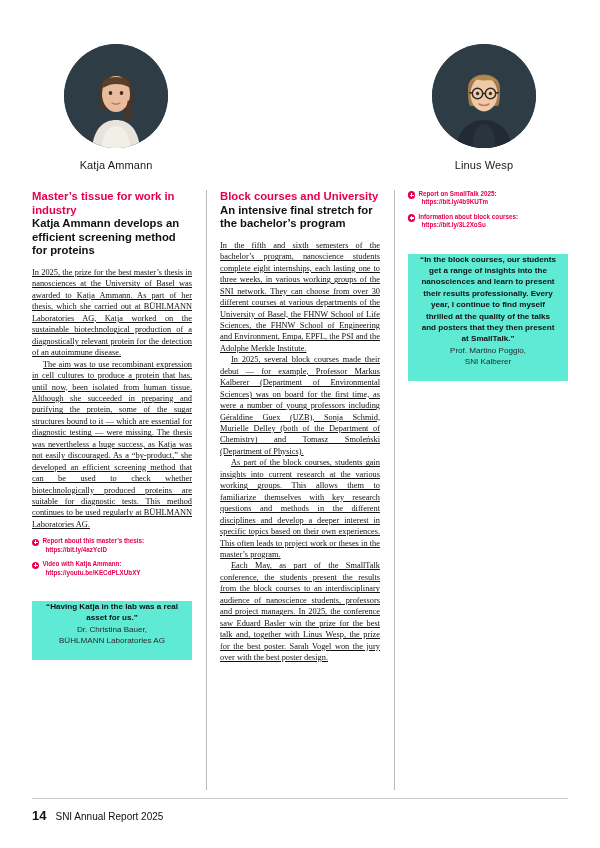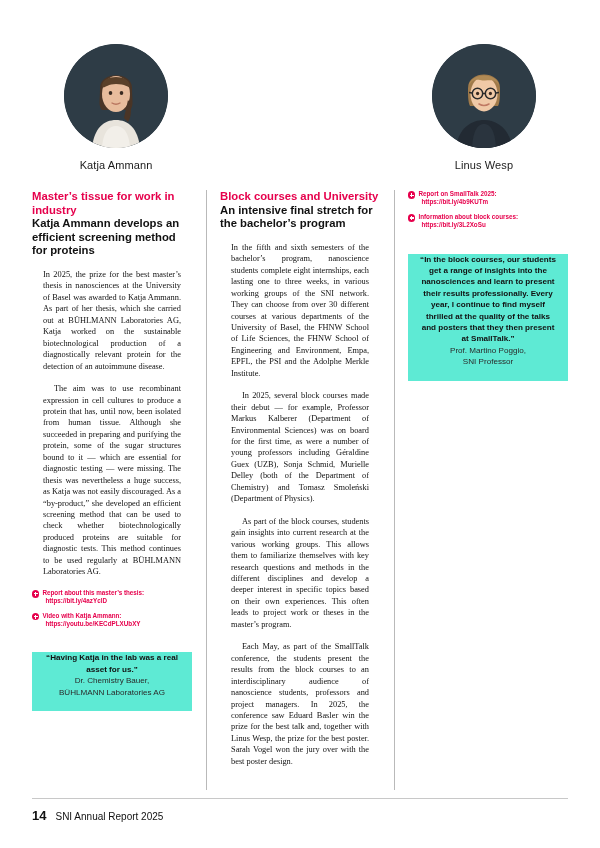--- a/index.html
+++ b/index.html
@@ -96,21 +96,21 @@
 
   .body-text {
     font-family: "Liberation Serif", serif;
     font-size: 8.35px;
     line-height: 11.45px;
     text-align: justify;
     color: #111111;
     margin: 0;
     hyphens: manual;
   }
-  .body-text p { margin: 11px; }
+  .body-text p { margin: 0; text-decoration: underline; }
   .body-text p + p { text-indent: 11px; }
 
   
   .links { margin-top: 7px; }
   .link-item {
     display: flex;
     align-items: flex-start;
     margin-bottom: 6px;
   }
   .plus-icon {
@@ -275,21 +275,21 @@
         <span class="plus-icon"></span>
         <span class="link-text">
           <span>Video with Katja Ammann:</span>
           <span class="link-url">https://youtu.be/KECdPLXUbXY</span>
         </span>
       </div>
     </div>
 
     <div class="quote-box">
       <p class="quote-text">“Having Katja in the lab was a real asset for us.”</p>
-      <p class="quote-attrib">Dr. Chemistry Bauer,</p>
+      <p class="quote-attrib">Dr. Christina Bauer,</p>
       <p class="quote-attrib">BÜHLMANN Laboratories AG</p>
     </div>
   </div>
 
   <div class="gutter"></div>
 
   <div class="col c2">
     <div class="kicker">Block courses and University</div>
     <div class="headline">An intensive final stretch for the bachelor’s program</div>
     <div class="body-text">
@@ -316,21 +316,21 @@
         <span class="link-text">
           <span>Information about block courses:</span>
           <span class="link-url">https://bit.ly/3L2XoSu</span>
         </span>
       </div>
     </div>
 
     <div class="quote-box">
       <p class="quote-text">“In the block courses, our students get a range of insights into the nanosciences and learn to present their results professionally. Every year, I continue to find myself thrilled at the quality of the talks and posters that they then present at SmallTalk.”</p>
       <p class="quote-attrib">Prof. Martino Poggio,</p>
-      <p class="quote-attrib">SNI Professor</p>
+      <p class="quote-attrib">SNI Kalberer</p>
     </div>
   </div>
 
 </div>
 
 <div class="footer-rule"></div>
 <div class="footer">
   <span class="page-num">14</span>
   <span class="footer-label">SNI Annual Report 2025</span>
 </div>

